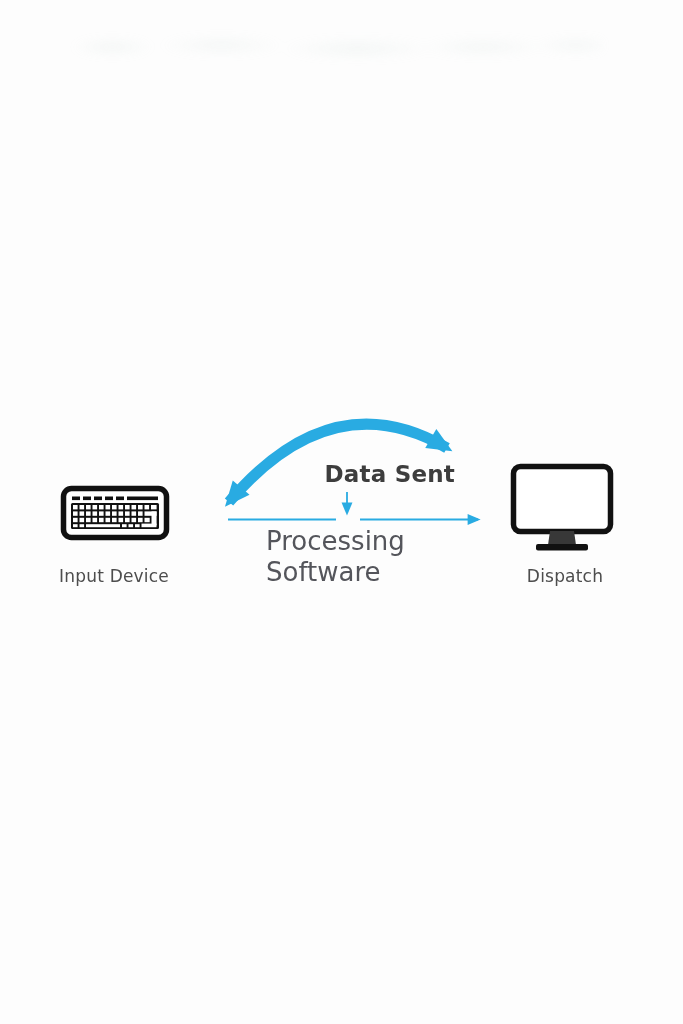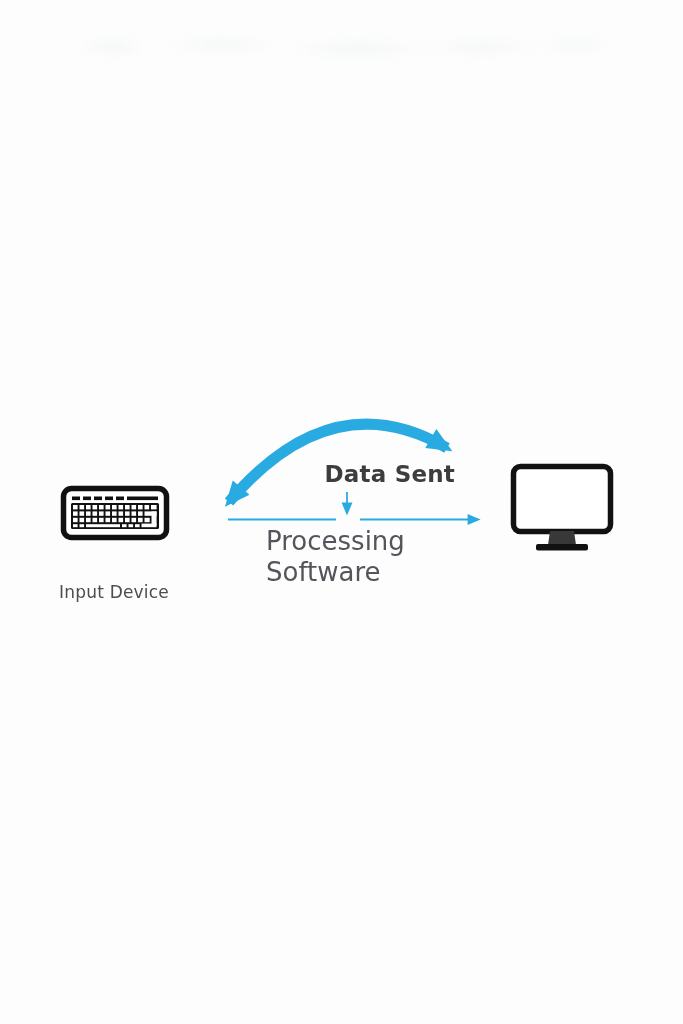--- a/index.html
+++ b/index.html
@@ -39,21 +39,21 @@
   .icon-monitor  { left: 507px; top: 462px; width: 110px; height: 92px; }
 
   .node-label {
     position: absolute;
     width: 180px;
     text-align: center;
     font-size: 17px;
     color: #4d4d4d;
     letter-spacing: 0.2px;
   }
-  .label-input    { left: 24px;  top: 582px; }
+  .label-input    { left: 24px;  top: 566px; }
   .label-dispatch { left: 475px; top: 566px; }
 
   .annotation-data-sent {
     position: absolute;
     left: 255px;
     top: 461px;
     width: 200px;
     text-align: right;
     font-size: 23px;
     font-weight: bold;
@@ -172,18 +172,19 @@
   </svg>
 
   <svg class="icon icon-monitor" viewBox="0 0 110 92" xmlns="http://www.w3.org/2000/svg">
     <rect x="6.5" y="4.5" width="97" height="65" rx="7" fill="#ffffff" stroke="#111111" stroke-width="5.5"></rect>
     <polygon points="43,69 67,69 69,83 41,83" fill="#383838"></polygon>
     <rect x="29" y="82" width="52" height="6.5" rx="2" fill="#111111"></rect>
   </svg>
 
   <div class="node-label label-input">Input Device</div>
 
+  <div class="node-label label-dispatch">Dispatch</div>
 
   <div class="annotation-data-sent">Data Sent</div>
 
   <div class="annotation-processing">Processing Software</div>
 
 </div>
 
 </body></html>

